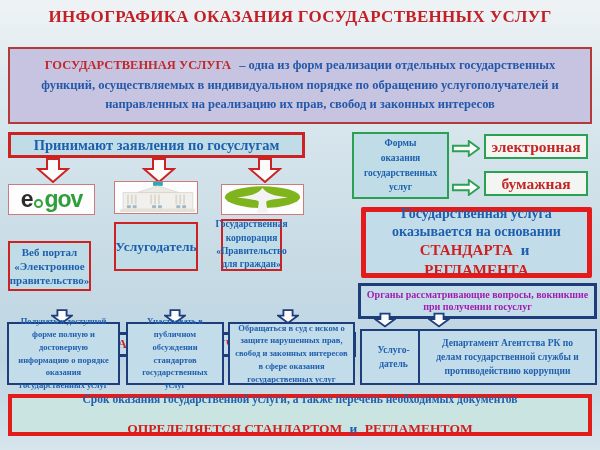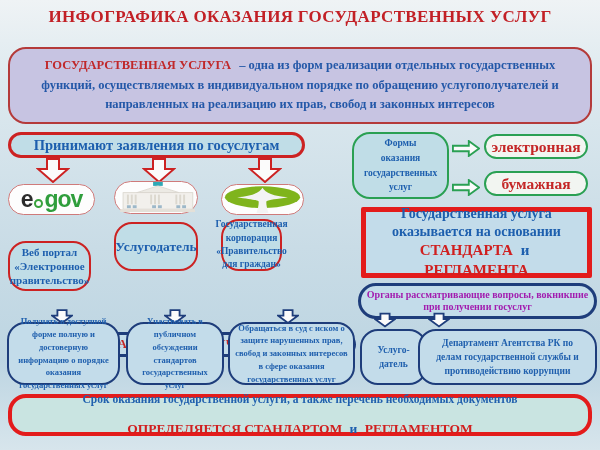--- a/index.html
+++ b/index.html
@@ -2,21 +2,21 @@
 <html><head>
 <meta charset="utf-8">
 <style>
   html,body{margin:0;padding:0;}
   .stage{
     position:relative;width:600px;height:450px;overflow:hidden;
     background:linear-gradient(180deg,#eff3f5 0%,#dde9ef 18%,#c9dce6 55%,#bdd5e2 80%,#d7e5ec 100%);
     font-family:"Liberation Serif","DejaVu Serif",serif;font-weight:bold;
   }
   .abs{position:absolute;box-sizing:border-box;}
-  .center{display:flex;align-items:center;justify-content:center;text-align:center;border-radius:18px;}
+  .center{display:flex;align-items:center;justify-content:center;text-align:center;}
   .col{flex-direction:column;}
 
   .title{top:7px;left:0;width:600px;text-align:center;font-size:17px;color:#c22026;letter-spacing:.3px;}
 
   .def-box{left:8px;top:47px;width:584px;height:77px;border:2px solid #b43a3a;background:#c7c4e2;
     padding:4px 18px;font-size:12.5px;line-height:1.55;}
   .def-term{color:#c0282a;}
   .def-rest{color:#2458a8;margin-left:5px;}
 
   .accept-header{left:8px;top:132px;width:297px;height:26px;border:3px solid #cc2222;background:#c0dde7;

